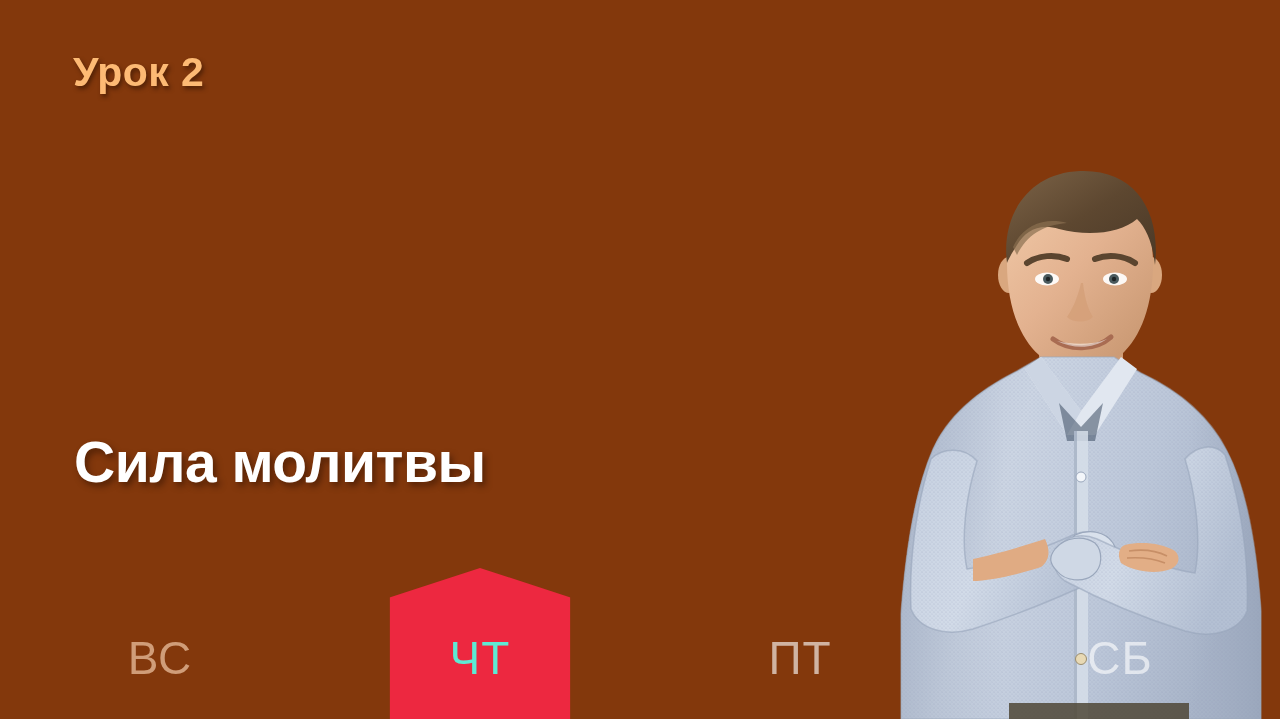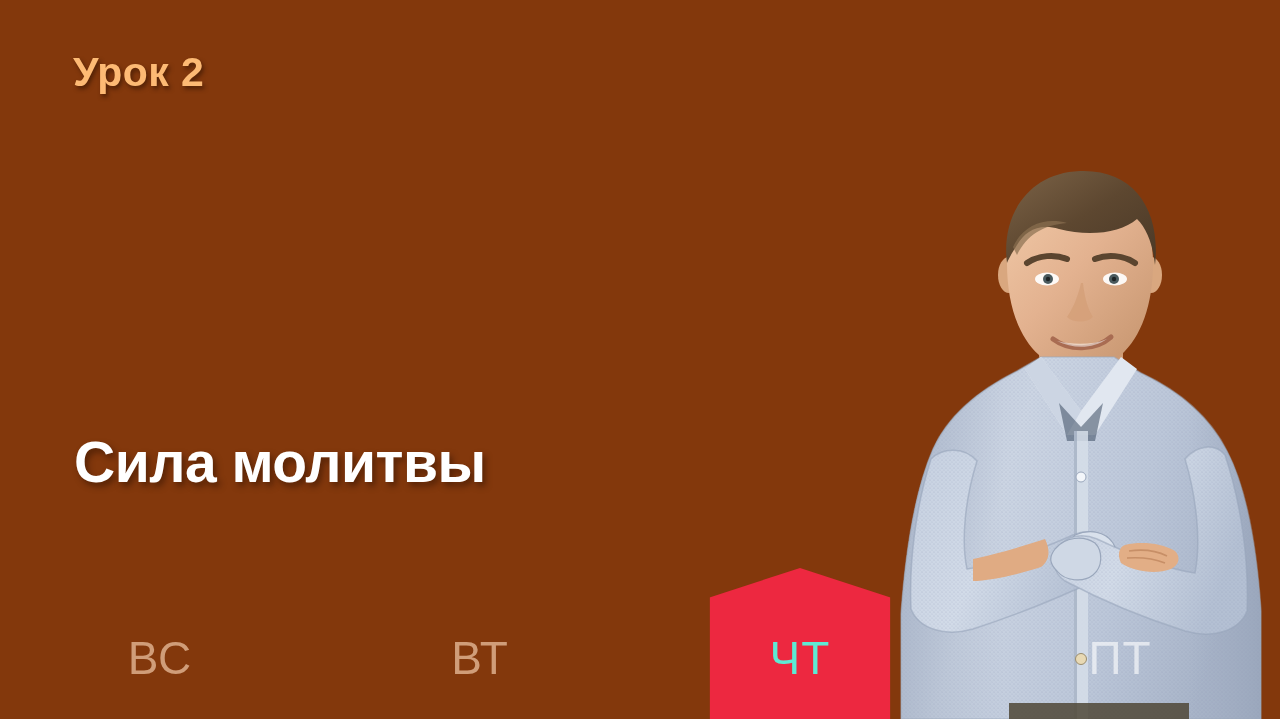--- a/index.html
+++ b/index.html
@@ -263,30 +263,30 @@
     </svg>
   </div>
 
   <div id="weekday-strip">
 
     <div class="weekday">
       <span class="weekday-label">ВС</span>
     </div>
 
 
-    <div class="weekday">
-      <span class="weekday-label">ВТ</span>
-    </div>
 
 
     <div class="weekday active">
       <span class="pentagon"></span>
       <span class="weekday-label">ЧТ</span>
     </div>
 
     <div class="weekday over-photo">
       <span class="weekday-label">ПТ</span>
     </div>
 
+    <div class="weekday over-photo">
+      <span class="weekday-label">СБ</span>
+    </div>
 
   </div>
 
 </div>
 
 </body></html>

